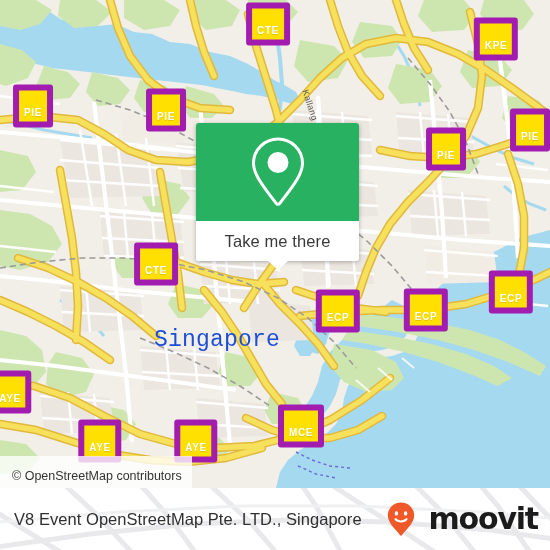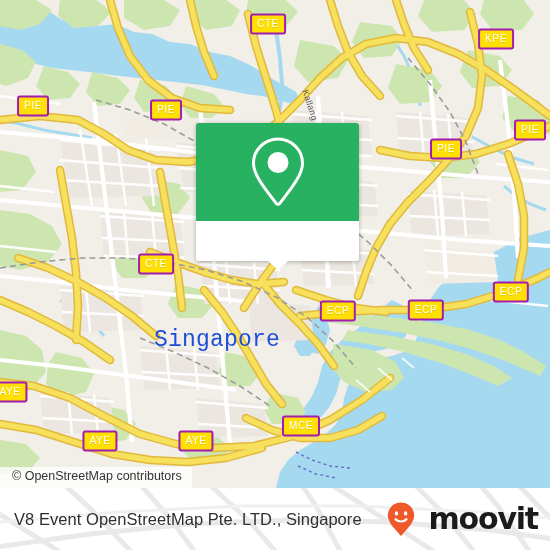--- a/index.html
+++ b/index.html
@@ -32,28 +32,28 @@
     overflow: hidden;
     background: #f2efe9;
   }
   .map-svg { position: absolute; left: 0; top: 0; }
 
   
   .shield {
     position: absolute;
     transform: translate(-50%, -50%);
     background: #ffe000;
-    border: 2px solid #a21caf;
+    border: 6px solid #a21caf;
     border-radius: 3px;
     color: #ffffff;
     font-size: 10px;
-    font-weight: normal;
+    font-weight: bold;
     letter-spacing: 0.6px;
     line-height: 1;
-    padding: 3px 5px 4px 5px;
+    padding: 17px 5px 4px 5px;
     font-family: "Liberation Sans", sans-serif;
     text-shadow: 0 1px 0 rgba(0,0,0,0.12);
     white-space: nowrap;
   }
 
   .city-label {
     position: absolute;
     transform: translate(-50%, -50%);
     color: #1d4ed8;
     font-size: 23px;
@@ -74,21 +74,21 @@
 
   
   .attribution {
     position: absolute;
     left: 0;
     bottom: 0;
     background: rgba(255,255,255,0.78);
     color: #333333;
     font-size: 12.5px;
     font-family: "Liberation Sans", sans-serif;
-    padding: 2px 10px 4px 12px;
+    padding: 13px 10px 4px 12px;
     line-height: 1.2;
     white-space: nowrap;
   }
 
   
   .callout {
     position: absolute;
     left: 196px;
     top: 123px;
     width: 163px;
@@ -446,20 +446,21 @@
     <div class="attribution">© OpenStreetMap contributors</div>
 
     <div class="callout">
       <div class="callout-top">
         <svg width="62" height="74" viewBox="0 0 62 74">
           <path d="M31,4 C17.5,4 6.5,14.8 6.5,28.2 C6.5,41 20,56 29.2,68.4 C30.1,69.6 31.9,69.6 32.8,68.4 C42,56 55.5,41 55.5,28.2 C55.5,14.8 44.5,4 31,4 Z" fill="none" stroke="#ffffff" stroke-width="3"></path>
           <circle cx="31" cy="27.5" r="10.5" fill="#ffffff"></circle>
         </svg>
       </div>
       <div class="callout-bottom">
+        <span class="callout-bottom-label">Take me there</span>
         <span class="callout-tail"></span>
       </div>
     </div>
 
   </div>
 
   <div class="footer">
 
     <svg class="footer-watermark" width="550" height="120" viewBox="0 0 550 120">
       <g stroke="#e9e9ec" stroke-width="5" fill="none" stroke-linecap="round">

